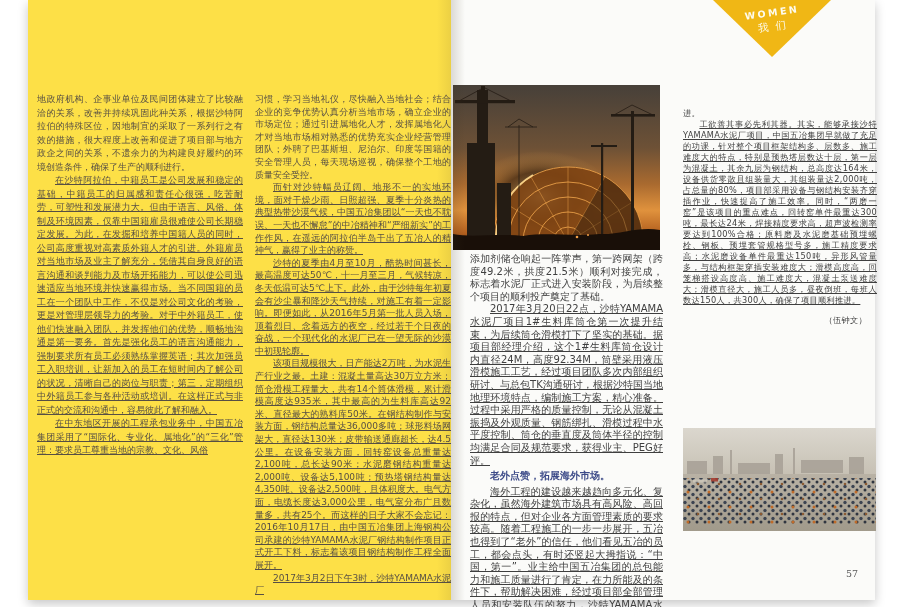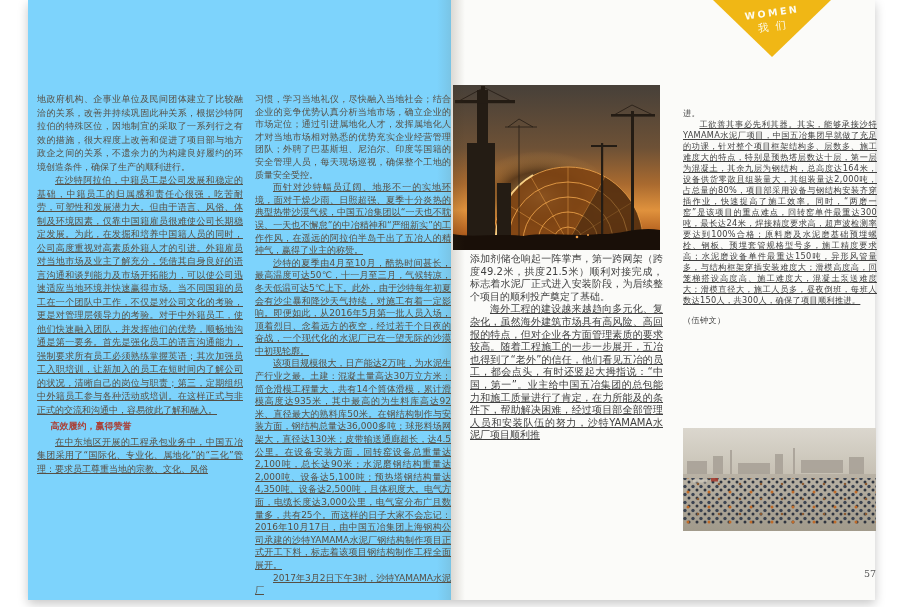--- a/index.html
+++ b/index.html
@@ -1,60 +1,59 @@
 <!DOCTYPE html>
 <html><head>
 <meta charset="utf-8">
 <style>
   html,body{margin:0;padding:0;}
   body{width:900px;height:607px;position:relative;background:#ffffff;overflow:hidden;
        font-family:"DejaVu Sans",sans-serif;}
   .spread{position:absolute;left:28px;top:0;width:847px;height:600px;
           box-shadow:0 4px 10px rgba(0,0,0,.22);}
   .page{position:absolute;top:0;height:600px;}
-  .page-left{left:0;width:423px;background:#7dd3fc;}
+  .page-left{left:0;width:423px;background:#fde047;}
   .page-right{left:423px;width:424px;background:#fbfbf9;}
   .spine{position:absolute;left:409px;top:0;width:28px;height:600px;pointer-events:none;
          background:linear-gradient(90deg,rgba(90,75,40,0) 0%,rgba(90,75,40,.10) 48%,rgba(60,50,30,.16) 52%,rgba(90,75,40,0) 100%);}
   
   .col{position:absolute;text-align:justify;color:#574f44;}
   .col p{margin:0;}
   .indent{text-indent:2em;text-decoration:underline;}
   .col-a{left:9px;top:93px;width:206px;font-size:9px;line-height:13.5px;}
   .col-b{left:227px;top:93px;width:196px;font-size:9px;line-height:12.6px;}
   .rp-main{left:19px;top:253px;width:193px;font-size:10px;line-height:12.6px;color:#3f3f3f;}
   .rp-side{left:232px;top:108px;width:194px;font-size:8.2px;line-height:11px;color:#3f3f3f;letter-spacing:.3px;}
   .h-red{color:#a8433a;font-weight:bold;text-indent:1.5em;margin:3px 0 2px 0 !important;}
   .h-blue{color:#3c4a88;font-weight:bold;text-indent:2em;margin:3px 0 3px 0 !important;}
-  .byline{text-align:left;padding-right:10px;margin-top:9px !important;text-indent:0;}
+  .byline{text-align:right;padding-right:10px;margin-top:9px !important;text-indent:0;}
   
   .photo{position:absolute;overflow:hidden;}
   .photo-sunset{left:2px;top:85px;width:207px;height:165px;}
   .photo-crowd{left:232px;top:428px;width:193px;height:103px;}
   .photo svg{display:block;width:100%;height:100%;}
   
   .banner{position:absolute;left:262px;top:0;width:118px;height:57px;
           clip-path:polygon(0 0,100% 0,50% 100%);background:#f0b715;}
   .banner span{position:absolute;left:0;width:100%;text-align:center;color:#fdfbef;
                transform:rotate(-8deg);}
   .banner .en{top:7px;font-size:9.5px;font-weight:bold;letter-spacing:2.5px;}
   .banner .zh{top:20px;font-size:10.5px;letter-spacing:7px;padding-left:7px;box-sizing:border-box;}
-  .page-num{position:absolute;left:395px;top:568px;width:30px;text-align:right;
+  .page-num{position:absolute;left:395px;top:568px;width:30px;text-align:left;
             font-family:"DejaVu Serif",serif;font-size:9.5px;color:#5a5a5a;}
 </style>
 </head>
 <body>
 
 <div class="spread">
 
   <div class="page page-left">
     <div class="col col-a">
       <p>地政府机构、企事业单位及民间团体建立了比较融洽的关系，改善并持续巩固此种关系，根据沙特阿拉伯的特殊区位，因地制宜的采取了一系列行之有效的措施，很大程度上改善和促进了项目部与地方政企之间的关系，不遗余力的为构建良好履约的环境创造条件，确保了生产的顺利进行。</p>
       <p class="indent">在沙特阿拉伯，中籍员工是公司发展和稳定的基础，中籍员工的归属感和责任心很强，吃苦耐劳，可塑性和发展潜力大。但由于语言、风俗、体制及环境因素，仅靠中国籍雇员很难使公司长期稳定发展。为此，在发掘和培养中国籍人员的同时，公司高度重视对高素质外籍人才的引进。外籍雇员对当地市场及业主了解充分，凭借其自身良好的语言沟通和谈判能力及市场开拓能力，可以使公司迅速适应当地环境并快速赢得市场。当不同国籍的员工在一个团队中工作，不仅是对公司文化的考验，更是对管理层领导力的考验。对于中外籍员工，使他们快速融入团队，并发挥他们的优势，顺畅地沟通是第一要务。首先是强化员工的语言沟通能力，强制要求所有员工必须熟练掌握英语；其次加强员工入职培训，让新加入的员工在短时间内了解公司的状况，清晰自己的岗位与职责；第三，定期组织中外籍员工参与各种活动或培训。在这样正式与非正式的交流和沟通中，容易彼此了解和融入。</p>
-      <p class="h-red">高效履约，赢得赞誉</p>
       <p class="indent">在中东地区开展的工程承包业务中，中国五冶集团采用了“国际化、专业化、属地化”的“三化”管理：要求员工尊重当地的宗教、文化、风俗</p>
     </div>
     <div class="col col-b">
       <p>习惯，学习当地礼仪，尽快融入当地社会；结合企业的竞争优势认真分析当地市场，确立企业的市场定位；通过引进属地化人才，发挥属地化人才对当地市场相对熟悉的优势充实企业经营管理团队；外聘了巴基斯坦、尼泊尔、印度等国籍的安全管理人员，每天现场巡视，确保整个工地的质量安全受控。</p>
       <p class="indent">而针对沙特幅员辽阔、地形不一的实地环境，面对干燥少雨、日照超强、夏季十分炎热的典型热带沙漠气候，中国五冶集团以“一天也不耽误、一天也不懈怠”的中冶精神和“严细新实”的工作作风，在遥远的阿拉伯半岛干出了五冶人的精神气，赢得了业主的称赞。</p>
       <p class="indent">沙特的夏季由4月至10月，酷热时间甚长，最高温度可达50℃，十一月至三月，气候转凉，冬天低温可达5℃上下。此外，由于沙特每年初夏会有沙尘暴和降沙天气持续，对施工有着一定影响。即便如此，从2016年5月第一批人员入场，顶着烈日、念着远方的夜空，经过若干个日夜的奋战，一个现代化的水泥厂已在一望无际的沙漠中初现轮廓。</p>
       <p class="indent">该项目规模很大，日产能达2万吨，为水泥生产行业之最。土建：混凝土量高达30万立方米；筒仓滑模工程量大，共有14个筒体滑模，累计滑模高度达935米，其中最高的为生料库高达92米、直径最大的熟料库50米。在钢结构制作与安装方面，钢结构总量达36,000多吨；球形料场网架大，直径达130米；皮带输送通廊超长，达4.5公里。在设备安装方面，回转窑设备总重量达2,100吨，总长达90米；水泥磨钢结构重量达2,000吨、设备达5,100吨；预热塔钢结构量达4,350吨、设备达2,500吨，且体积度大。电气方面，电缆长度达3,000公里，电气室分布广且数量多，共有25个。而这样的日子大家不会忘记：2016年10月17日，由中国五冶集团上海钢构公司承建的沙特YAMAMA水泥厂钢结构制作项目正式开工下料，标志着该项目钢结构制作工程全面展开。</p>
       <p class="indent">2017年3月2日下午3时，沙特YAMAMA水泥厂</p>
     </div>
   </div>
@@ -127,20 +126,22 @@
         </g>
 
         <path d="M0 149 L0 165 L207 165 L207 145 C 185 141 168 150 146 149 C 118 152 96 147 70 151 C 48 148 18 153 0 149 Z" fill="#190f08"></path>
         <circle cx="124" cy="152" r="1.3" fill="#f3a24a"></circle>
         <circle cx="135" cy="150" r="1" fill="#f3a24a"></circle>
       </svg>
     </div>
 
     <div class="col rp-main">
       <p>添加剂储仓响起一阵掌声，第一跨网架（跨度49.2米，拱度21.5米）顺利对接完成，标志着水泥厂正式进入安装阶段，为后续整个项目的顺利投产奠定了基础。</p>
+      <p class="indent">2017年3月20日22点，沙特YAMAMA水泥厂项目1#生料库筒仓第一次提升结束，为后续筒仓滑模打下了坚实的基础。据项目部经理介绍，这个1#生料库筒仓设计内直径24M，高度92.34M，筒壁采用液压滑模施工工艺，经过项目团队多次内部组织研讨、与总包TK沟通研讨，根据沙特国当地地理环境特点，编制施工方案，精心准备。过程中采用严格的质量控制，无论从混凝土振捣及外观质量、钢筋绑扎、滑模过程中水平度控制、筒仓的垂直度及筒体半径的控制均满足合同及规范要求，获得业主、PEG好评。</p>
+      <p class="h-blue">老外点赞，拓展海外市场。</p>
       <p class="indent">海外工程的建设越来越趋向多元化、复杂化，虽然海外建筑市场具有高风险、高回报的特点，但对企业各方面管理素质的要求较高。随着工程施工的一步一步展开，五冶也得到了“老外”的信任，他们看见五冶的员工，都会点头，有时还竖起大拇指说：“中国，第一”。业主给中国五冶集团的总包能力和施工质量进行了肯定，在力所能及的条件下，帮助解决困难，经过项目部全部管理人员和安装队伍的努力，沙特YAMAMA水泥厂项目顺利推</p>
     </div>
 
     <div class="col rp-side">
       <p>进。</p>
       <p class="indent">工欲善其事必先利其器。其实，能够承接沙特YAMAMA水泥厂项目，中国五冶集团早就做了充足的功课，针对整个项目框架结构多、层数多、施工难度大的特点，特别是预热塔层数达十层，第一层为混凝土，其余九层为钢结构，总高度达164米，设备供货零散且组装量大，其组装量达2,000吨，占总量的80%，项目部采用设备与钢结构安装齐穿插作业，快速提高了施工效率。同时，“两磨一窑”是该项目的重点难点，回转窑单件最重达300吨，最长达24米，焊接精度要求高，超声波检测率要达到100%合格；原料磨及水泥磨基础预埋螺栓、钢板、预埋套管规格型号多，施工精度要求高；水泥磨设备单件最重达150吨，异形风管量多，与结构框架穿插安装难度大；滑模高度高，回笼梯搭设高度高、施工难度大，混凝土泵送难度大；滑模直径大，施工人员多，昼夜倒班，每班人数达150人，共300人，确保了项目顺利推进。</p>
       <p class="byline">（伍钟文）</p>
     </div>
 
     <div class="photo photo-crowd">

